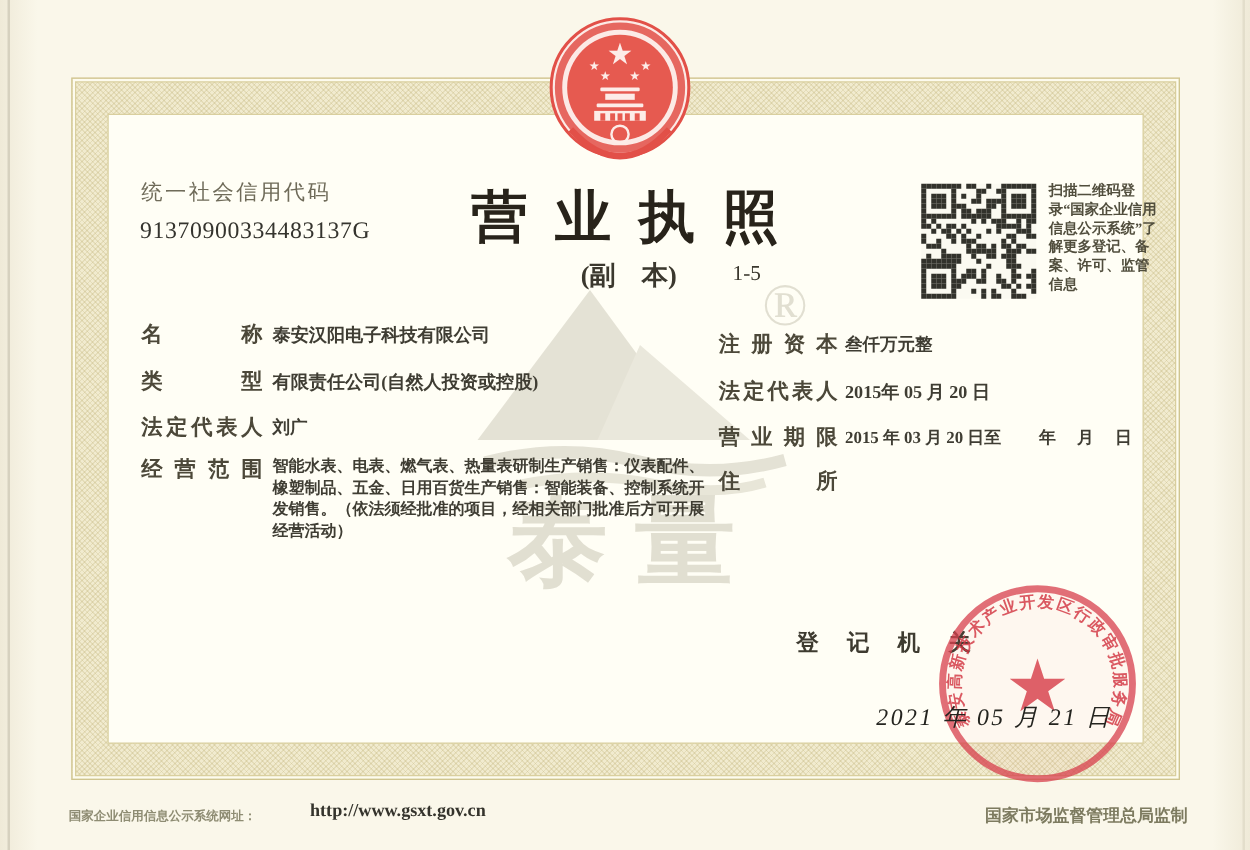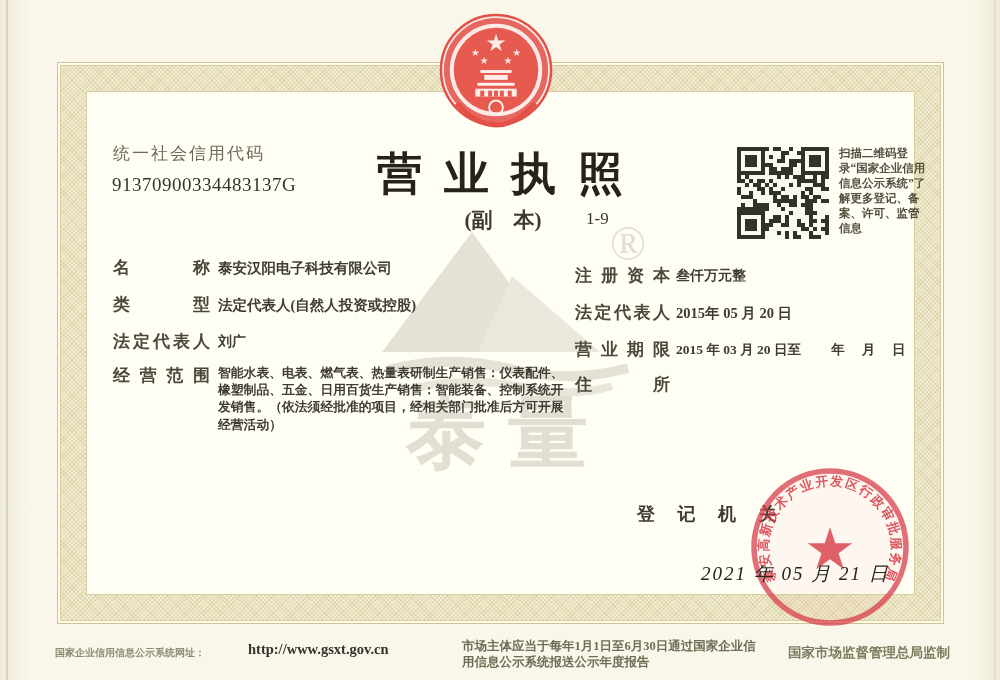--- a/index.html
+++ b/index.html
@@ -118,21 +118,21 @@
     <rect x="72" y="83" width="4" height="6" fill="#e65a50"></rect>
     <circle cx="60" cy="100" r="7" fill="none" stroke="#fdece8" stroke-width="2"></circle>
     <path d="M20 96 Q 40 118 60 118 Q 80 118 100 96" fill="none" stroke="#e25048" stroke-width="5"></path>
     <path d="M30 108 Q 60 126 90 108" fill="none" stroke="#e25048" stroke-width="4"></path>
   </svg>
 
   <div class="abs credit-label" data-name="credit-code-label">统一社会信用代码</div>
   <div class="abs credit-code" data-name="credit-code-value">91370900334483137G</div>
   <div class="abs copy-label" data-name="copy-designation">(副　本)</div>
   <div class="abs title" data-name="license-title">营业执照</div>
-  <div class="abs page-no" data-name="page-number">1-9</div>
+  <div class="abs page-no" data-name="page-number">1-5</div>
 
   <div class="abs" data-name="qr-code">
       <i style="left:0.0px;top:0.0px;width:4.4px;height:4.4px"></i>
       <i style="left:4.0px;top:0.0px;width:4.4px;height:4.4px"></i>
       <i style="left:8.0px;top:0.0px;width:4.4px;height:4.4px"></i>
       <i style="left:12.0px;top:0.0px;width:4.4px;height:4.4px"></i>
       <i style="left:16.0px;top:0.0px;width:4.4px;height:4.4px"></i>
       <i style="left:20.0px;top:0.0px;width:4.4px;height:4.4px"></i>
       <i style="left:24.0px;top:0.0px;width:4.4px;height:4.4px"></i>
       <i style="left:28.0px;top:0.0px;width:4.4px;height:4.4px"></i>
@@ -393,21 +393,21 @@
       <i style="left:72.0px;top:88.0px;width:4.4px;height:4.4px"></i>
       <i style="left:76.0px;top:88.0px;width:4.4px;height:4.4px"></i>
       <i style="left:80.0px;top:88.0px;width:4.4px;height:4.4px"></i>
     </div>
   <div class="abs qr-caption" data-name="qr-caption-text">扫描二维码登录“国家企业信用信息公示系统”了解更多登记、备案、许可、监管信息</div>
 
   <div class="abs flabel flabel-l" style="top:256px" data-name="field-label-name">名称</div>
   <div class="abs fval" style="left:218px;top:259px;font-size:14.5px" data-name="field-value-name">泰安汉阳电子科技有限公司</div>
 
   <div class="abs flabel flabel-l" style="top:293px" data-name="field-label-type">类型</div>
-  <div class="abs fval" style="left:218px;top:296px;font-size:14.5px" data-name="field-value-type">法定代表人(自然人投资或控股)</div>
+  <div class="abs fval" style="left:218px;top:296px;font-size:14.5px" data-name="field-value-type">有限责任公司(自然人投资或控股)</div>
 
   <div class="abs flabel flabel-l" style="top:330px" data-name="field-label-legal-rep">法定代表人</div>
   <div class="abs fval" style="left:218px;top:333px;font-size:14px" data-name="field-value-legal-rep">刘广</div>
 
   <div class="abs flabel flabel-l" style="top:364px" data-name="field-label-business-scope">经营范围</div>
   <div class="abs fval" style="left:218px;top:365px;width:348px;font-size:12.8px;line-height:17.2px" data-name="field-value-business-scope">智能水表、电表、燃气表、热量表研制生产销售：仪表配件、橡塑制品、五金、日用百货生产销售：智能装备、控制系统开发销售。（依法须经批准的项目，经相关部门批准后方可开展经营活动）</div>
 
   <div class="abs flabel flabel-r" style="top:264px" data-name="field-label-registered-capital">注册资本</div>
   <div class="abs fval" style="left:676px;top:267px;font-size:14px" data-name="field-value-registered-capital">叁仟万元整</div>
 
@@ -427,15 +427,14 @@
     <text font-size="13" font-weight="bold" fill="rgba(211,55,68,.9)" letter-spacing="1.5" font-family="Liberation Sans, DejaVu Sans, sans-serif">
       <textPath href="#sealArc" startOffset="50%" text-anchor="middle" data-name="seal-authority-text">泰安高新技术产业开发区行政审批服务局</textPath>
     </text>
     <text x="86" y="108" font-size="58" text-anchor="middle" fill="rgba(214,60,72,.88)" data-name="seal-star-icon">★</text>
   </svg>
 
   <div class="abs reg-date" data-name="registration-date">2021 年  05 月  21 日</div>
 
   <div class="abs foot foot-site-label" data-name="footer-site-label">国家企业信用信息公示系统网址：</div>
   <div class="abs foot foot-site-url" data-name="footer-site-url">http://www.gsxt.gov.cn</div>
-  <div class="abs foot foot-notice" data-name="footer-annual-report-notice">市场主体应当于每年1月1日至6月30日通过国家企业信用信息公示系统报送公示年度报告</div>
   <div class="abs foot foot-producer" data-name="footer-producer">国家市场监督管理总局监制</div>
 </div>
 
 </body></html>

